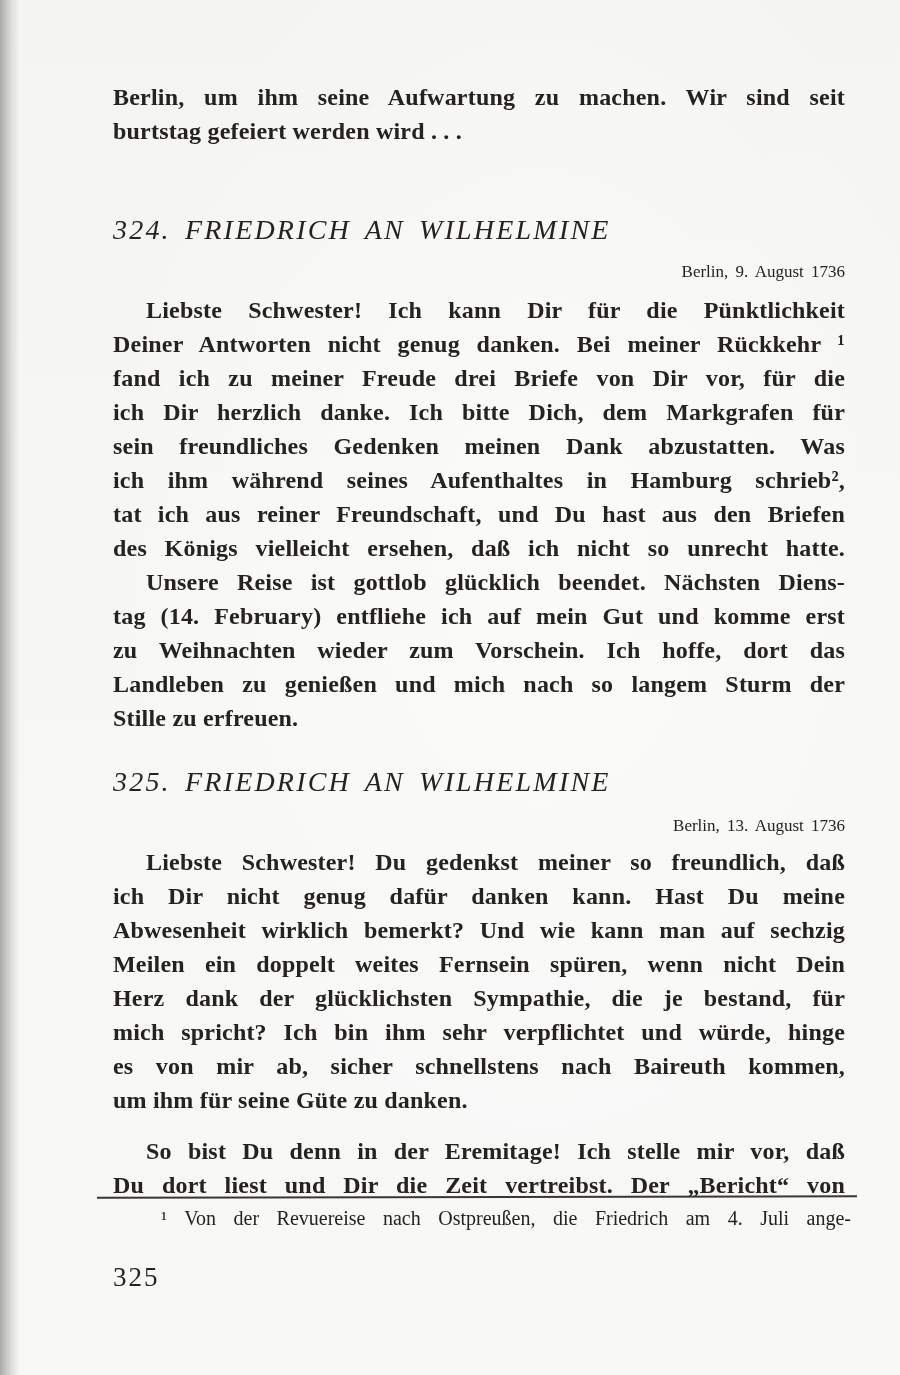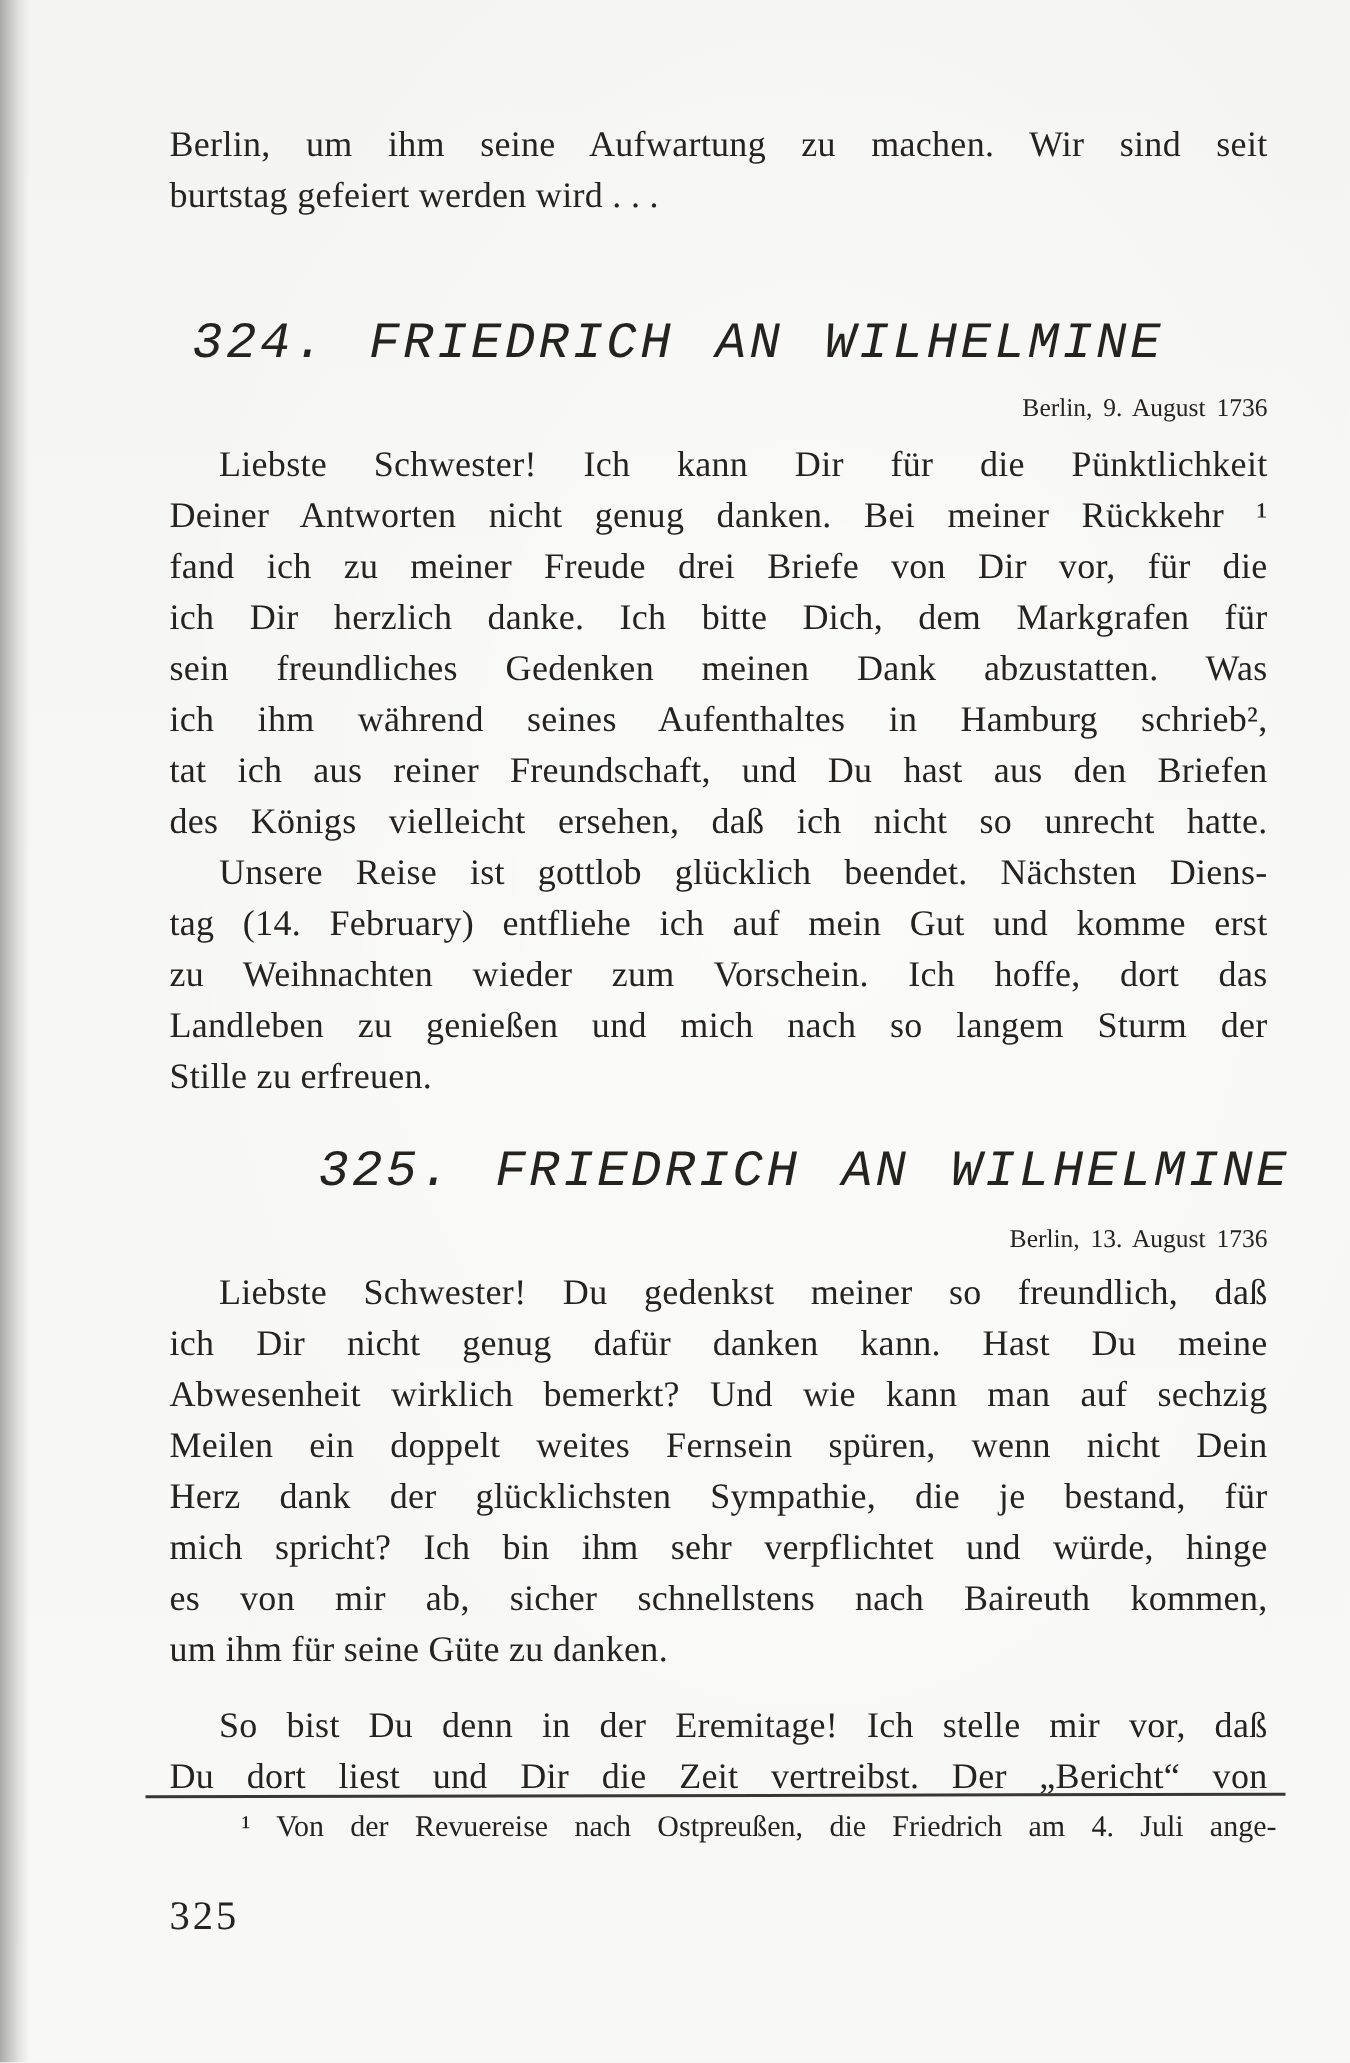--- a/index.html
+++ b/index.html
@@ -23,45 +23,45 @@
     background: linear-gradient(90deg, #a9a9a7 0%, #c6c6c4 30%, #e3e3e1 65%, rgba(246,246,244,0) 100%);
   }
   .tb { position: absolute; left: 113px; width: 732px; }
   .ln {
     font-size: 24px;
     line-height: 34px;
     text-align: justify;
     text-align-last: justify;
     white-space: normal;
     letter-spacing: 0.2px;
+    font-weight: bold;
   }
   .ln.last { text-align: left; text-align-last: left; }
   .ln.ind  { text-indent: 33px; }
   .heading {
-    position: absolute; left: 128px; width: 732px;
+    position: absolute; left: 113px; width: 732px;
     font-style: italic;
-    font-size: 34px;
+    font-size: 28px;
     letter-spacing: 2.2px;
     word-spacing: 5px;
     line-height: 34px;
-    font-family: Liberation Mono, monospace;
   }
   .dateline {
     position: absolute; left: 113px; width: 732px;
     text-align: right;
     font-size: 17px;
     word-spacing: 3px;
     line-height: 34px;
   }
   #intro { top: 80px; }
   #h324  { top: 213px; }
   #d324  { top: 255px; }
   #l324p1 { top: 293px; }
   #l324p2 { top: 565px; }
-  #h325  { top: 765px; text-align: right; }
+  #h325  { top: 765px; }
   #d325  { top: 809px; }
   #l325p1 { top: 845px; }
   #l325p2 { top: 1117px; margin-top: 17px; }
   .fn-rule {
     position: absolute; left: 97px; top: 1196px;
     width: 760px; height: 2px;
     background: #3a3733;
     transform: rotate(-0.12deg);
   }
   #footnote { top: 1203px; left: 103px; width: 748px; }

